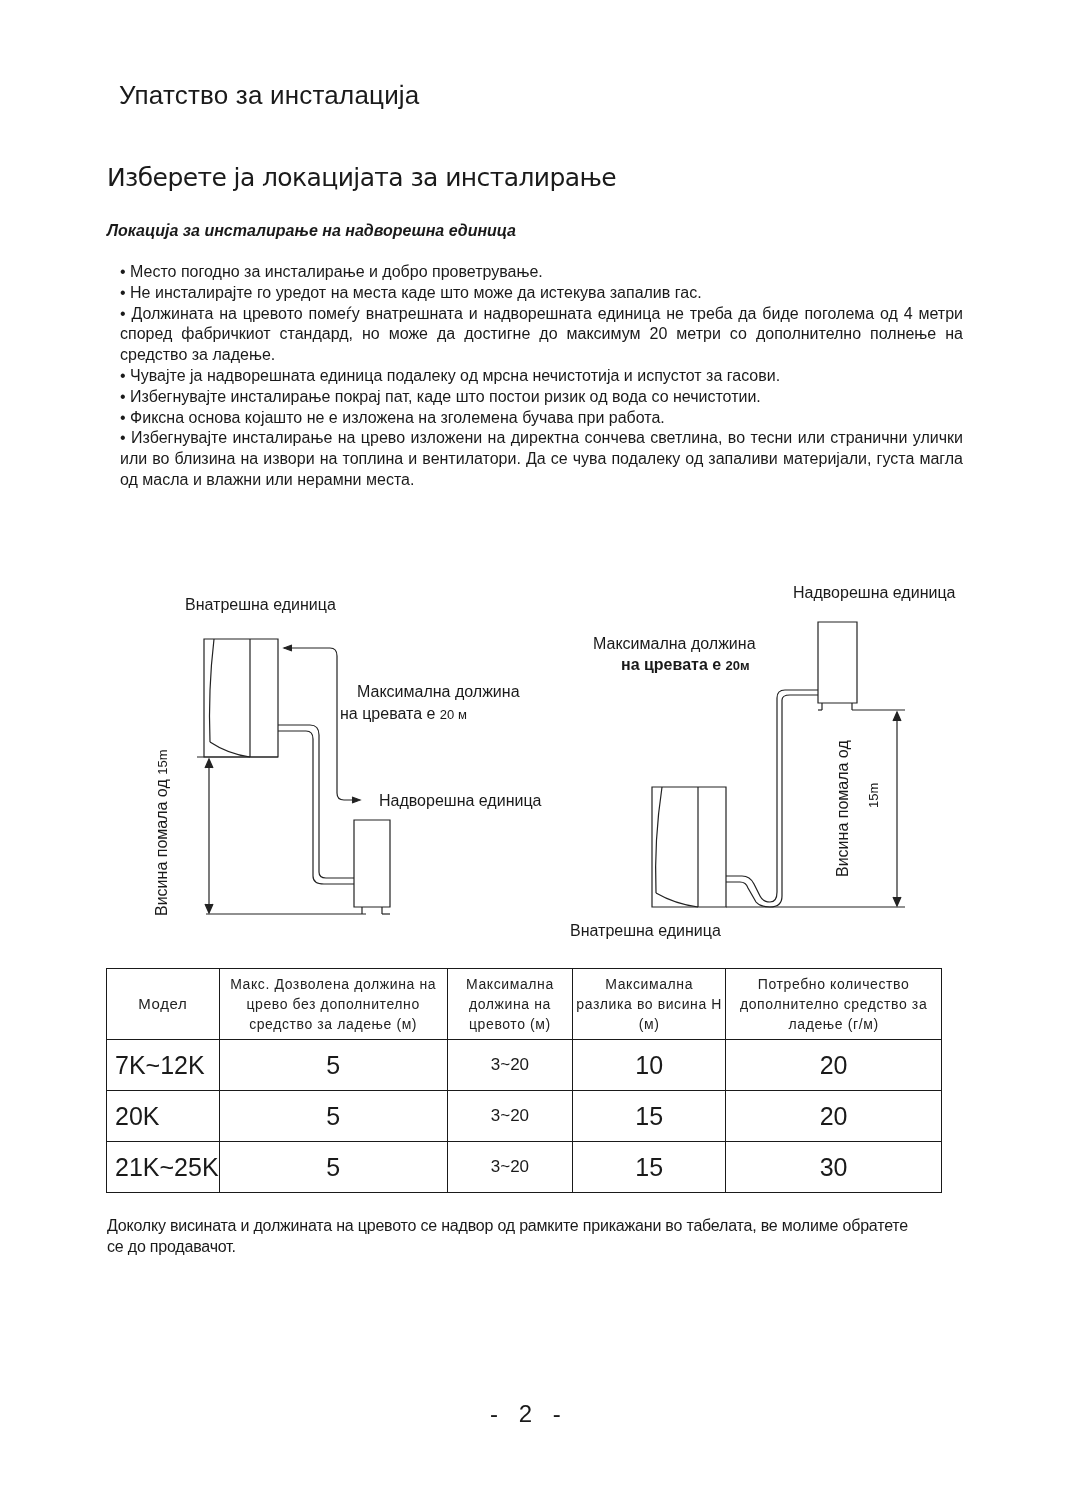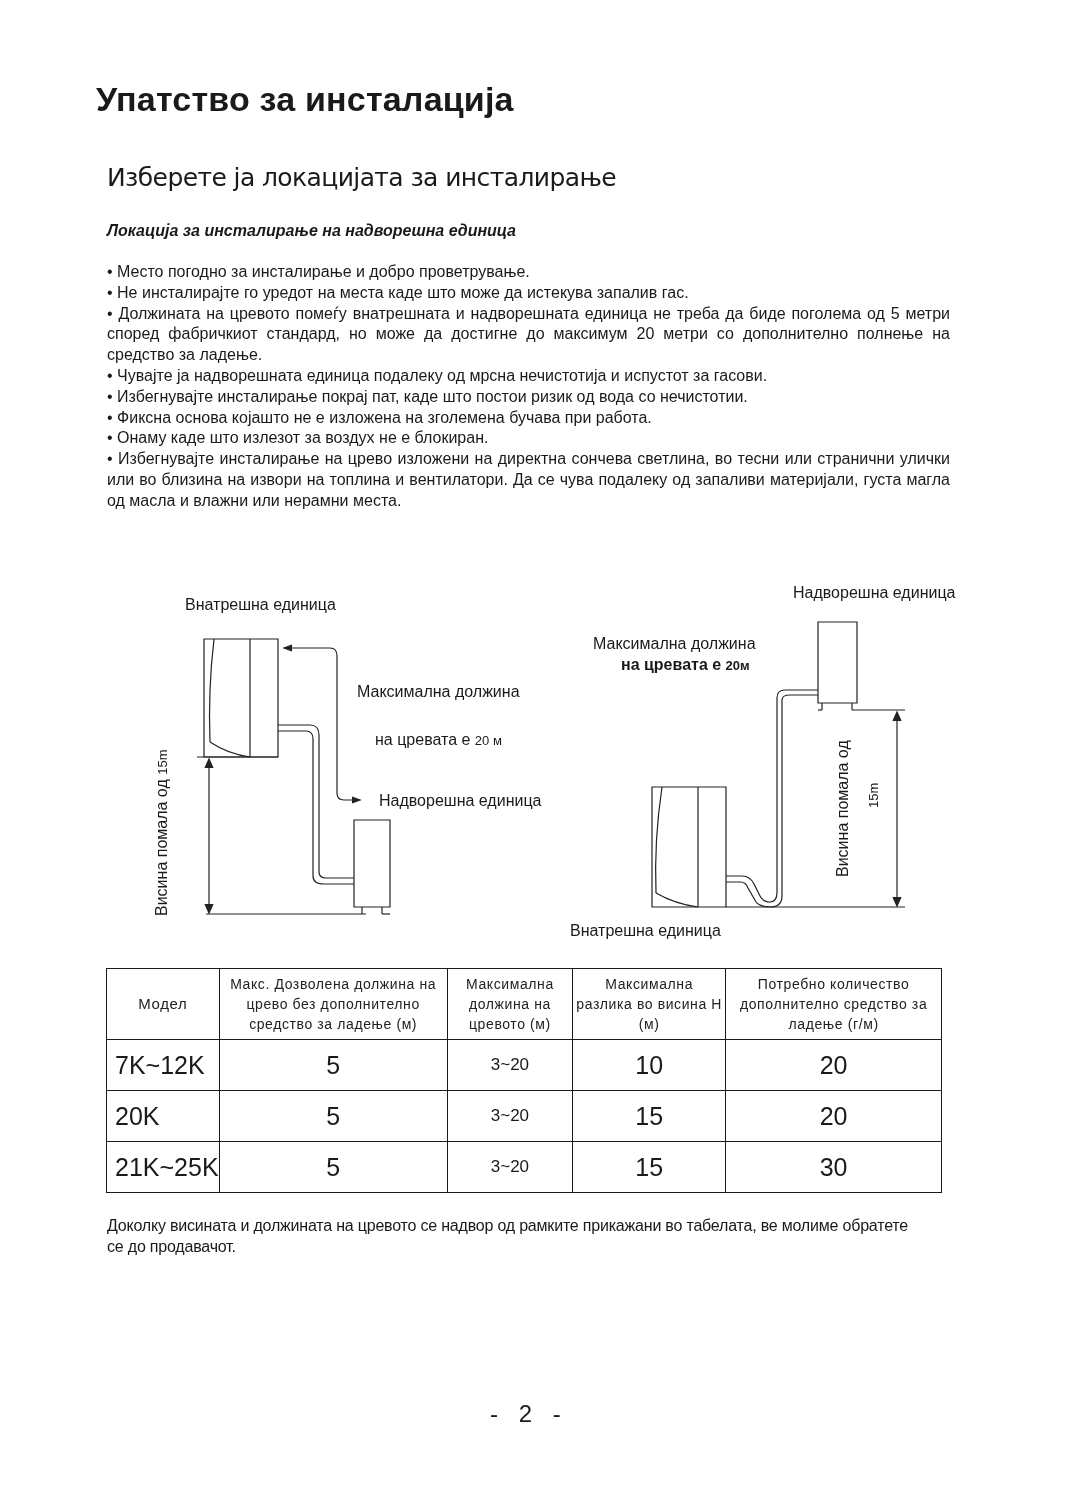--- a/index.html
+++ b/index.html
@@ -1,22 +1,22 @@
 <!DOCTYPE html>
 <html><head>
 <meta charset="utf-8">
 <style>
   * { box-sizing: border-box; margin: 0; padding: 0; }
   html, body { width: 1083px; height: 1508px; background: #ffffff; }
   body { position: relative; font-family: "Liberation Sans", sans-serif; color: #1a1a1a; overflow: hidden; }
   .abs { position: absolute; }
-  .title { left: 96px; top: 80px; font-size: 34px; font-weight: bold; letter-spacing: 0.2px; }
+  .title { left: 119px; top: 80px; font-size: 26px; font-weight: normal; letter-spacing: 0.2px; }
   .subtitle { left: 107px; top: 163px; font-size: 25px; font-family: "DejaVu Sans", sans-serif; font-weight: normal; letter-spacing: -0.6px; }
   .section { left: 107px; top: 222px; font-size: 16px; font-weight: bold; font-style: italic; }
-  .body-text { left: 107px; top: 262px; width: 843px; font-size: 16px; line-height: 20.8px; }
+  .body-text { left: 120px; top: 262px; width: 843px; font-size: 16px; line-height: 20.8px; }
   .body-text p { text-align: justify; text-align-last: left; }
   .diag-label { font-size: 16px; white-space: nowrap; }
   .diag-small { font-size: 13px; }
   svg line, svg path, svg rect, svg polyline { vector-effect: non-scaling-stroke; }
   table.spec { position: absolute; left: 106px; top: 968px; width: 836px; border-collapse: collapse; }
   table.spec td, table.spec th { border: 1.3px solid #1a1a1a; }
   table.spec th { font-weight: normal; font-size: 14px; line-height: 20px; letter-spacing: 0.6px; text-align: center; height: 71px; padding: 0 2px; color: #222; }
   table.spec td { font-size: 25px; text-align: center; height: 51px; }
   table.spec td.model { text-align: left; padding-left: 8px; }
   .footnote { left: 107px; top: 1215px; width: 820px; font-size: 16px; line-height: 21px; letter-spacing: -0.2px; }
@@ -25,25 +25,24 @@
 </head>
 <body>
 
 <div class="abs title">Упатство за инсталација</div>
 <div class="abs subtitle">Изберете ја локацијата за инсталирање</div>
 <div class="abs section">Локација за инсталирање на надворешна единица</div>
 
 <div class="abs body-text">
   <p>• Место погодно за инсталирање и добро проветрување.</p>
   <p>• Не инсталирајте го уредот на места каде што може да истекува запалив гас.</p>
-  <p>• Должината на цревото помеѓу внатрешната и надворешната единица не треба да биде поголема од 5 метри според фабричкиот стандард, но може да достигне до максимум 20 метри со дополнително полнење на средство за ладење.</p>
+  <p>• Должината на цревото помеѓу внатрешната и надворешната единица не треба да биде поголема од 4 метри според фабричкиот стандард, но може да достигне до максимум 20 метри со дополнително полнење на средство за ладење.</p>
   <p>• Чувајте ја надворешната единица подалеку од мрсна нечистотија и испустот за гасови.</p>
   <p>• Избегнувајте инсталирање покрај пат, каде што постои ризик од вода со нечистотии.</p>
   <p>• Фиксна основа којашто не е изложена на зголемена бучава при работа.</p>
-  <p>• Онаму каде што излезот за воздух не е блокиран.</p>
   <p>• Избегнувајте инсталирање на црево изложени на директна сончева светлина, во тесни или странични улички или во близина на извори на топлина и вентилатори. Да се чува подалеку од запаливи материјали, густа магла од масла и влажни или нерамни места.</p>
 </div>
 
 <div class="abs" style="left:0;top:0;width:1083px;height:1508px;pointer-events:none;">
   <svg width="1083" height="1508" style="position:absolute;left:0;top:0;" fill="none" stroke="#222" stroke-width="1.2">
 
     <rect x="204" y="639" width="74" height="118"></rect>
     <line x1="250" y1="639" x2="250" y2="757"></line>
     <path d="M214 639 Q208 690 210 742"></path>
     <path d="M210 742 Q228 754 250 757"></path>
@@ -61,21 +60,21 @@
     <polyline points="292,645 284,648 292,651" fill="#222"></polyline>
     <polyline points="352,797 360,800 352,803" fill="#222"></polyline>
 
     <rect x="354" y="820" width="36" height="87"></rect>
     <line x1="362" y1="907" x2="362" y2="914"></line>
     <line x1="382" y1="907" x2="382" y2="914"></line>
     <line x1="382" y1="914" x2="390" y2="914"></line>
   </svg>
   <div class="abs diag-label" style="left:185px;top:596px;">Внатрешна единица</div>
   <div class="abs diag-label" style="left:357px;top:683px;">Максимална   должина</div>
-  <div class="abs diag-label" style="left:375px;top:705px;margin-top:26px;">
+  <div class="abs diag-label" style="left:340px;top:705px;">
     <span>на цревата е</span>
     <span class="diag-small">20 м</span>
   </div>
   <div class="abs diag-label" style="left:379px;top:792px;">Надворешна единица</div>
   <div class="abs diag-label" style="left:153px;top:916px;transform-origin:0 0;transform:rotate(-90deg);">
     <span>Висина помала од</span>
     <span class="diag-small">15m</span>
   </div>
 </div>
 

